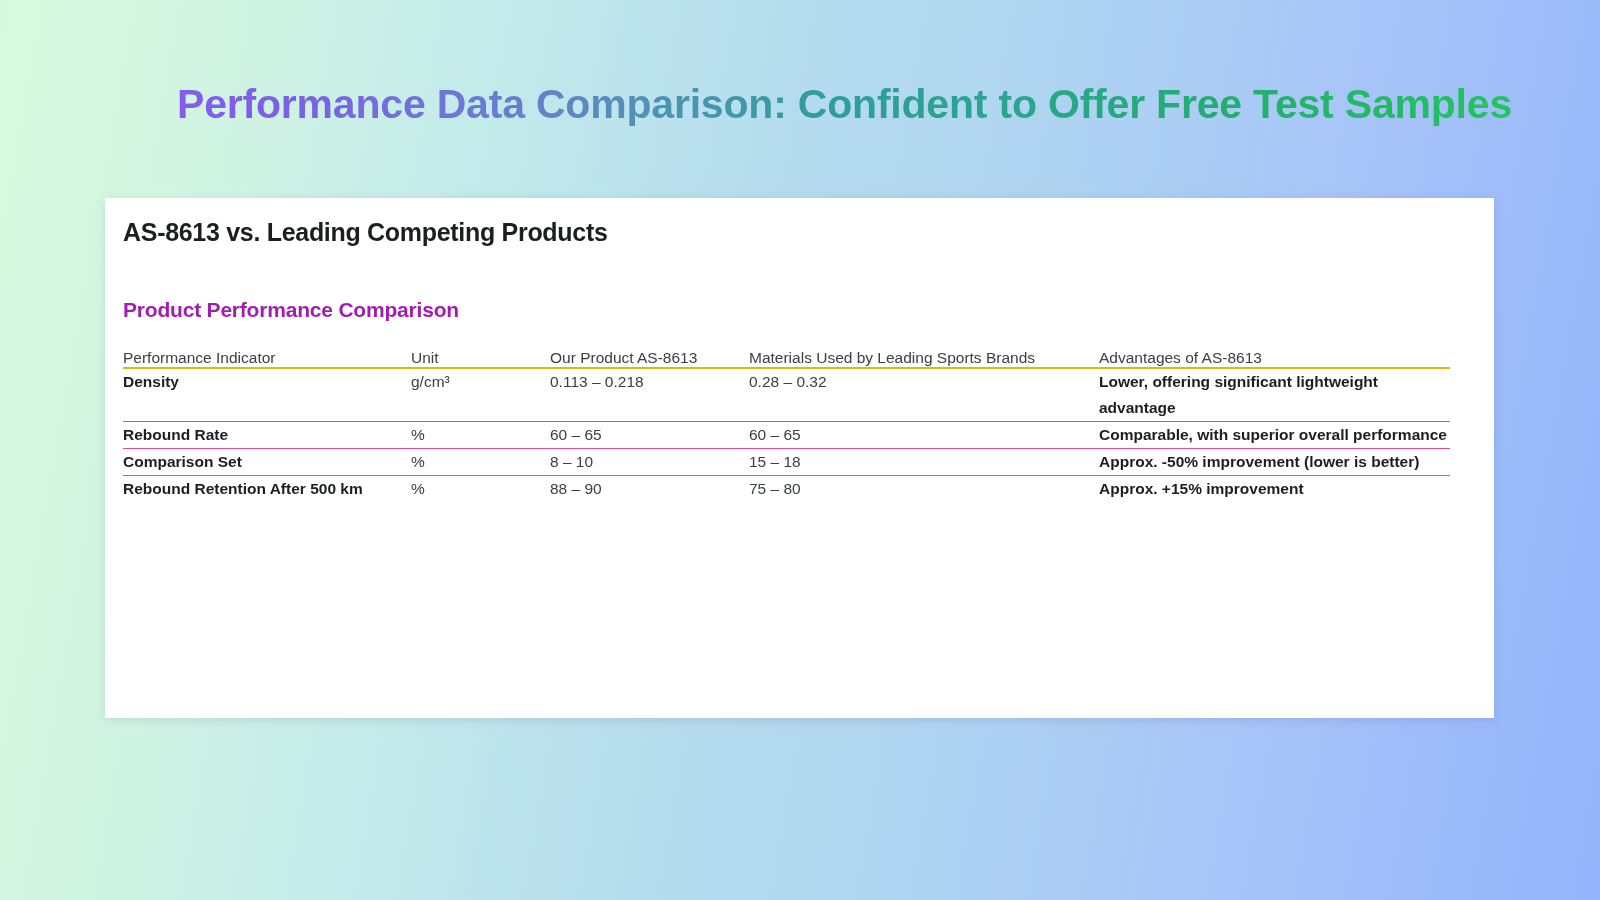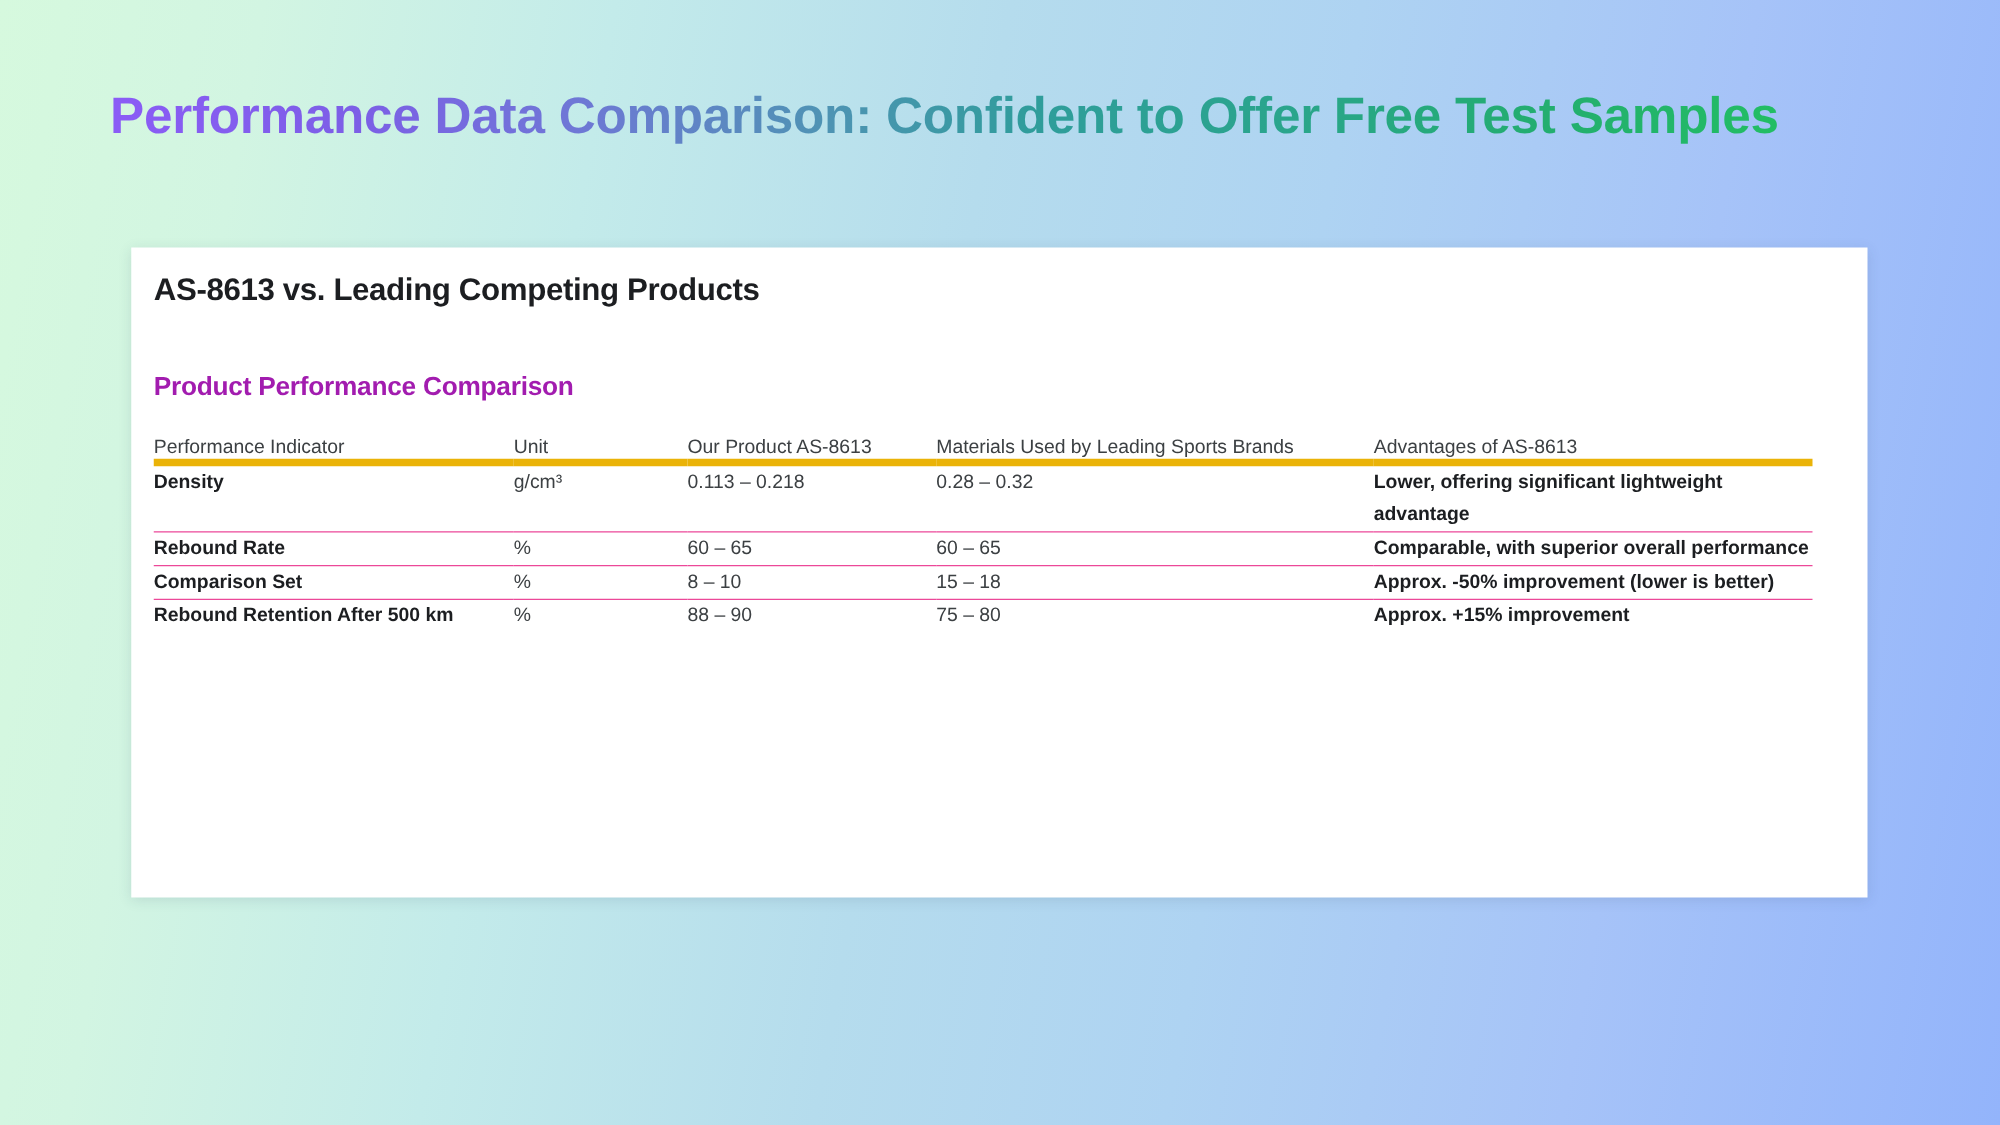--- a/index.html
+++ b/index.html
@@ -21,23 +21,23 @@
         #aed3f2 62%,
         #a6c3f8 80%,
         #93b4fb 100%);
     position:relative;
   }
 
   
   .page-title {
     position:absolute;
     left:88px;
-    top:66px;
+    top:78px;
     width:1424px;
-    text-align:left;
+    text-align:right;
     font-size:41px;
     font-weight:bold;
     letter-spacing:-0.2px;
     line-height:52px;
     white-space:nowrap;
     background:linear-gradient(90deg,
         #8b5cf6 0%,
         #7c5fe6 14%,
         #6f77d6 26%,
         #4f93b4 40%,
@@ -96,21 +96,21 @@
     text-align:left;
     vertical-align:top;
     padding:0;
   }
 
   thead th {
     font-size:15.5px;
     font-weight:normal;
     color:#3c4043;
     padding-bottom:19px;
-    border-bottom:6px solid #eab308;
+    border-bottom:2px solid #eab308;
   }
 
   tbody td {
     font-size:15.5px;
     color:#3c4043;
     padding-top:18px;
     padding-bottom:18px;
     border-bottom:1px solid #ec4899;
     line-height:26px;
   }

